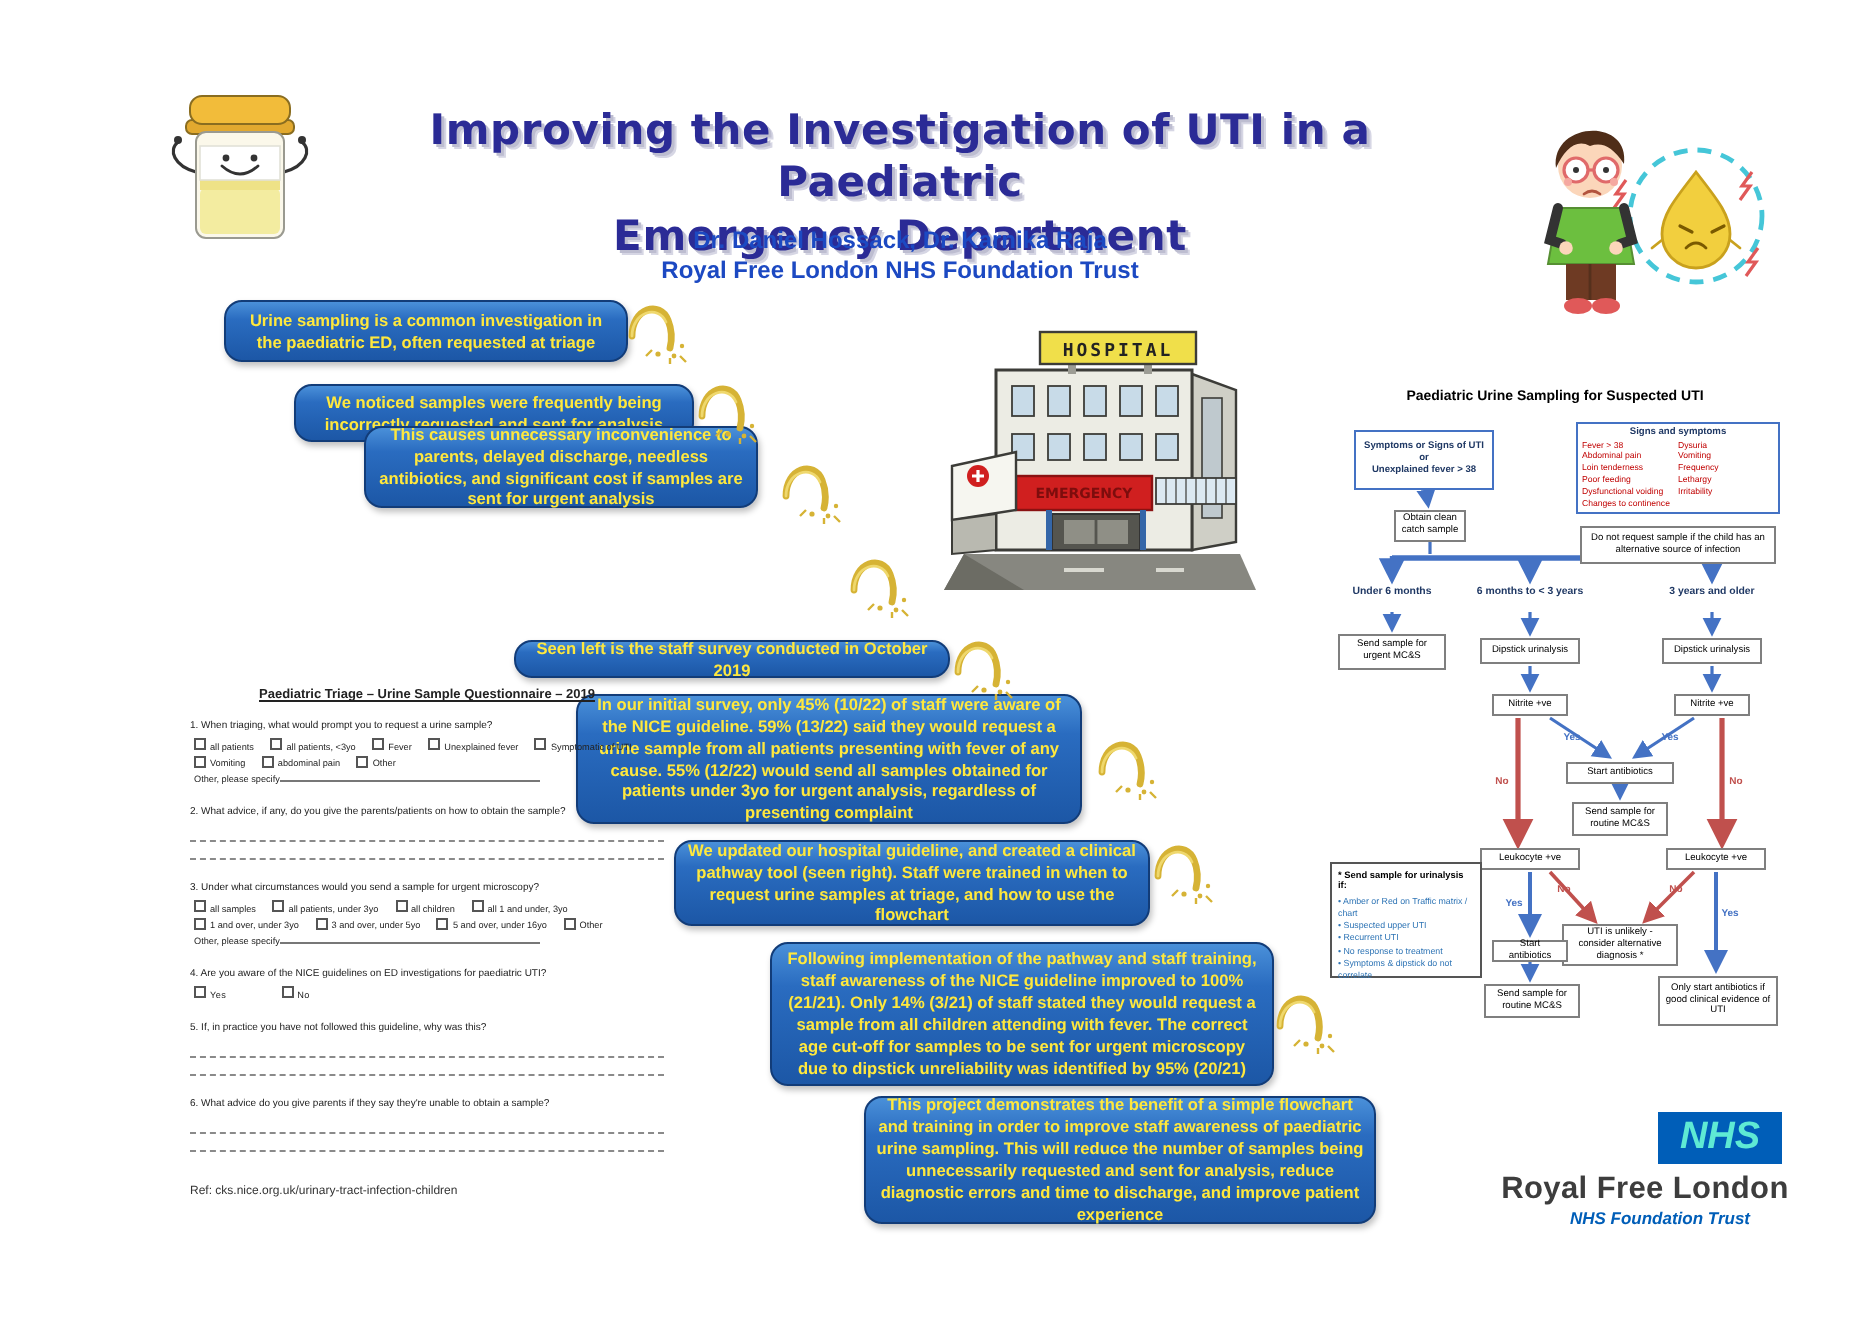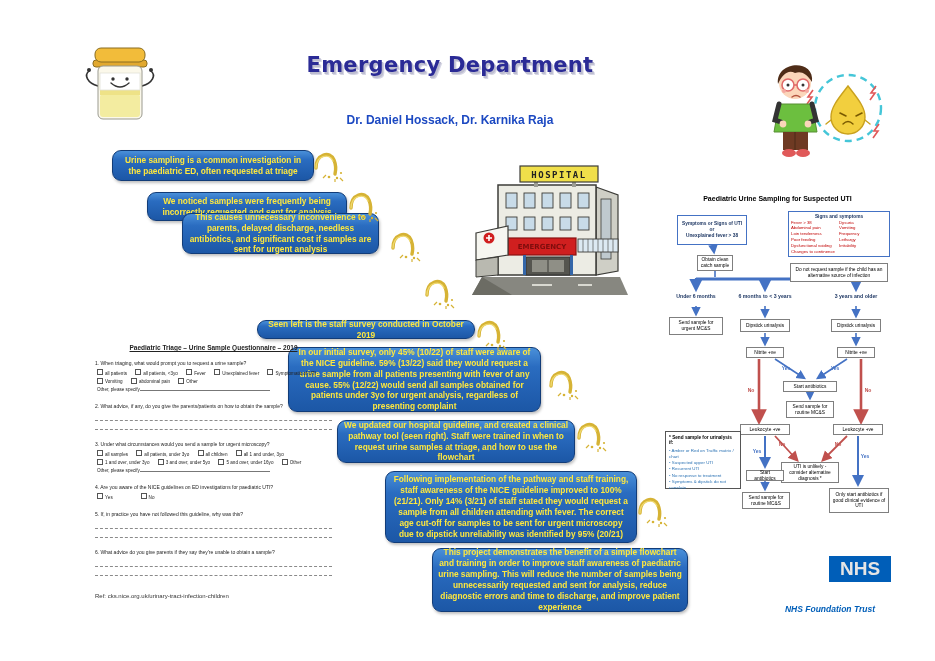--- a/index.html
+++ b/index.html
@@ -41,21 +41,21 @@
   .signs-cols div{flex:1;text-align:left;font-size:4.3px;color:#c00000;font-weight:normal;line-height:1.35;}
   .notebox{position:absolute;border:0.9px solid #555;background:#fff;box-sizing:border-box;
            padding:3px;font-size:4.4px;text-align:left;z-index:2;}
   .notebox .nt{font-weight:bold;color:#000;margin-bottom:3px;font-size:4.7px;}
   .notebox .ni{color:#2e74b5;line-height:1.4;}
   .notebox .ni::before{content:"• ";}
   #flow svg.arrows{position:absolute;left:0;top:0;z-index:1;}
   
   #nhsbox{position:absolute;left:829px;top:556px;width:62px;height:26px;background:#005eb8;
           display:flex;align-items:center;justify-content:center;}
-  #nhsbox span{color:#e5e5e5;font-weight:bold;font-size:19px;font-family:"Liberation Sans",sans-serif;}
+  #nhsbox span{color:#5eead4;font-weight:bold;font-style:italic;font-size:19px;font-family:"Liberation Sans",sans-serif;}
   #rfl{position:absolute;left:740px;top:586px;width:165px;text-align:center;
        font-size:15.5px;font-weight:bold;color:#3d3d3d;letter-spacing:.2px;}
   #rflsub{position:absolute;left:755px;top:604px;width:150px;text-align:center;
           font-size:8.5px;font-weight:bold;color:#005eb8;font-style:italic;}
 </style>
 </head>
 <body>
 
 <div id="page">
 
@@ -82,24 +82,26 @@
     <rect x="26" y="24" width="44" height="53" rx="5" fill="#fbf8ea" stroke="#9a9a90"></rect>
     <rect x="28" y="52" width="40" height="23" rx="3" fill="#f3eca0"></rect>
     <rect x="28" y="48" width="40" height="5" fill="#eee287"></rect>
     <rect x="28" y="31" width="40" height="17" fill="#ffffff" stroke="#e2e2d8" stroke-width="0.8"></rect>
     <circle cx="41" cy="37" r="1.7" fill="#333"></circle>
       <circle cx="55" cy="37" r="1.7" fill="#333"></circle>
     <path d="M39,41 q9,8 18,0" fill="none" stroke="#333" stroke-width="1.4" stroke-linecap="round"></path>
   </svg>
 
   <div class="title">
+    <div>Improving the Investigation of UTI in a Paediatric</div>
     <div>Emergency Department</div>
   </div>
   <div class="authors">
     <div>Dr. Daniel Hossack, Dr. Karnika Raja</div>
+    <div>Royal Free London NHS Foundation Trust</div>
   </div>
 
   <svg width="130" height="120" viewBox="0 0 130 120" style="position:absolute;left:755px;top:46px">
     <circle cx="93" cy="62" r="33" fill="#ffffff" stroke="#45c6d8" stroke-width="2.4" stroke-dasharray="7,5"></circle>
     <path d="M93,40 C103,53 110,61 110,71 a17,17 0 1 1 -34,0 C76,61 83,53 93,40 Z" fill="#f2cf3e" stroke="#c9a11d" stroke-width="1.4"></path>
     <path d="M85,67 l6,3 M101,70 l6,-3" stroke="#7a5a00" stroke-width="1.6" stroke-linecap="round" fill="none"></path>
     <path d="M88,78 q5,-5 10,0" stroke="#7a5a00" stroke-width="1.4" fill="none" stroke-linecap="round"></path>
     <path d="M76,74 l-5,4 M110,74 l5,4" stroke="#c9a11d" stroke-width="1.4" stroke-linecap="round"></path>
     <path d="M58,44 l-5,7 4,0 -5,7 M121,40 l-5,7 4,0 -5,7 M124,78 l-5,7 4,0 -5,7" stroke="#e05959" stroke-width="1.6" fill="none"></path>
     <circle cx="40" cy="37" r="16" fill="#fbd6ba"></circle>
@@ -363,15 +365,16 @@
       <div class="ni">Suspected upper UTI</div>
       <div class="ni">Recurrent UTI</div>
       <div class="ni">No response to treatment</div>
       <div class="ni">Symptoms &amp; dipstick do not correlate</div>
     </div>
   </div>
 
   <div id="nhsbox">
     <span>NHS</span>
   </div>
+  <div id="rfl">Royal Free London</div>
   <div id="rflsub">NHS Foundation Trust</div>
 
 </div>
 
 </body></html>

